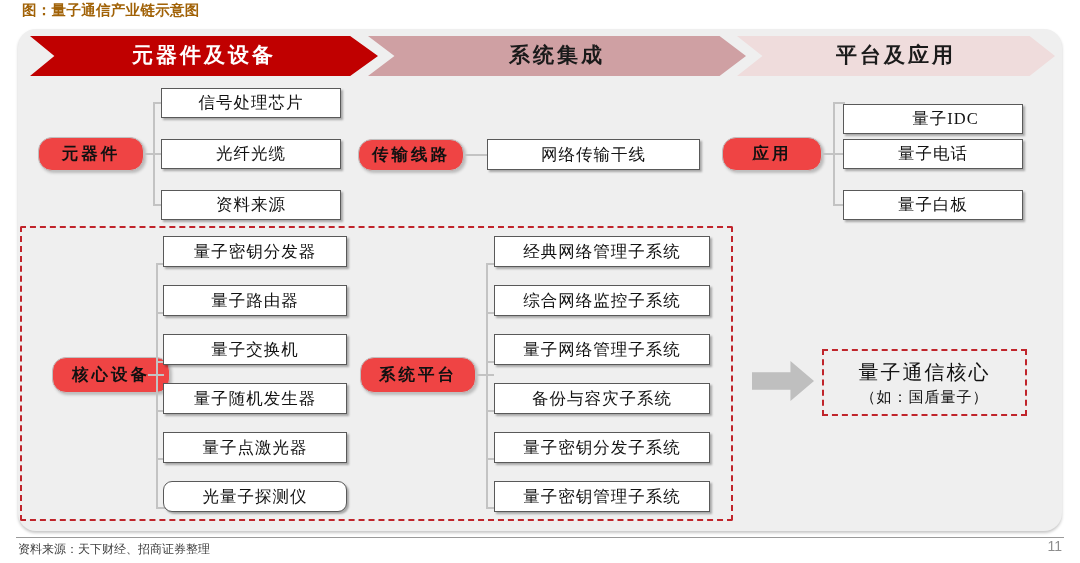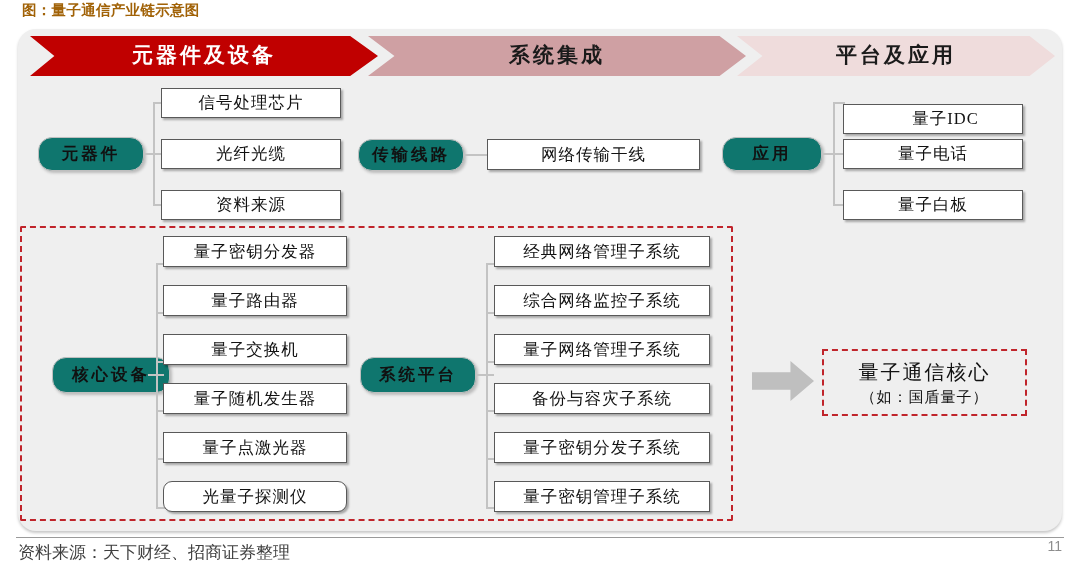--- a/index.html
+++ b/index.html
@@ -97,21 +97,21 @@
     color: #111111;
     letter-spacing: 1px;
     white-space: nowrap;
   }
   .node.white {
     background: #ffffff;
     border: 1px solid #595959;
     box-shadow: 2px 2px 2px rgba(0,0,0,0.30);
   }
   .node.grey {
-    background: #0f766e;
+    background: #ef4444;
     border: 1px solid #BFBFBF;
     border-radius: 14px;
     box-shadow: 2px 2px 3px rgba(0,0,0,0.22);
     font-weight: bold;
     letter-spacing: 3px;
     justify-content: center;
   }
 
   
   .vline {
@@ -163,21 +163,21 @@
     top: 537px;
     width: 1048px;
     height: 1px;
     background: #9a9a9a;
   }
   #footer-src {
     position: absolute;
     left: 18px;
     top: 541px;
     font-family: "Liberation Sans", "DejaVu Sans", sans-serif;
-    font-size: 17px;
+    font-size: 12px;
     color: #3f3f3f;
     white-space: nowrap;
   }
   #page-no {
     position: absolute;
     right: 18px;
     top: 538px;
     font-family: "Liberation Sans", "DejaVu Sans", sans-serif;
     font-size: 14px;
     color: #8d8d8d;

